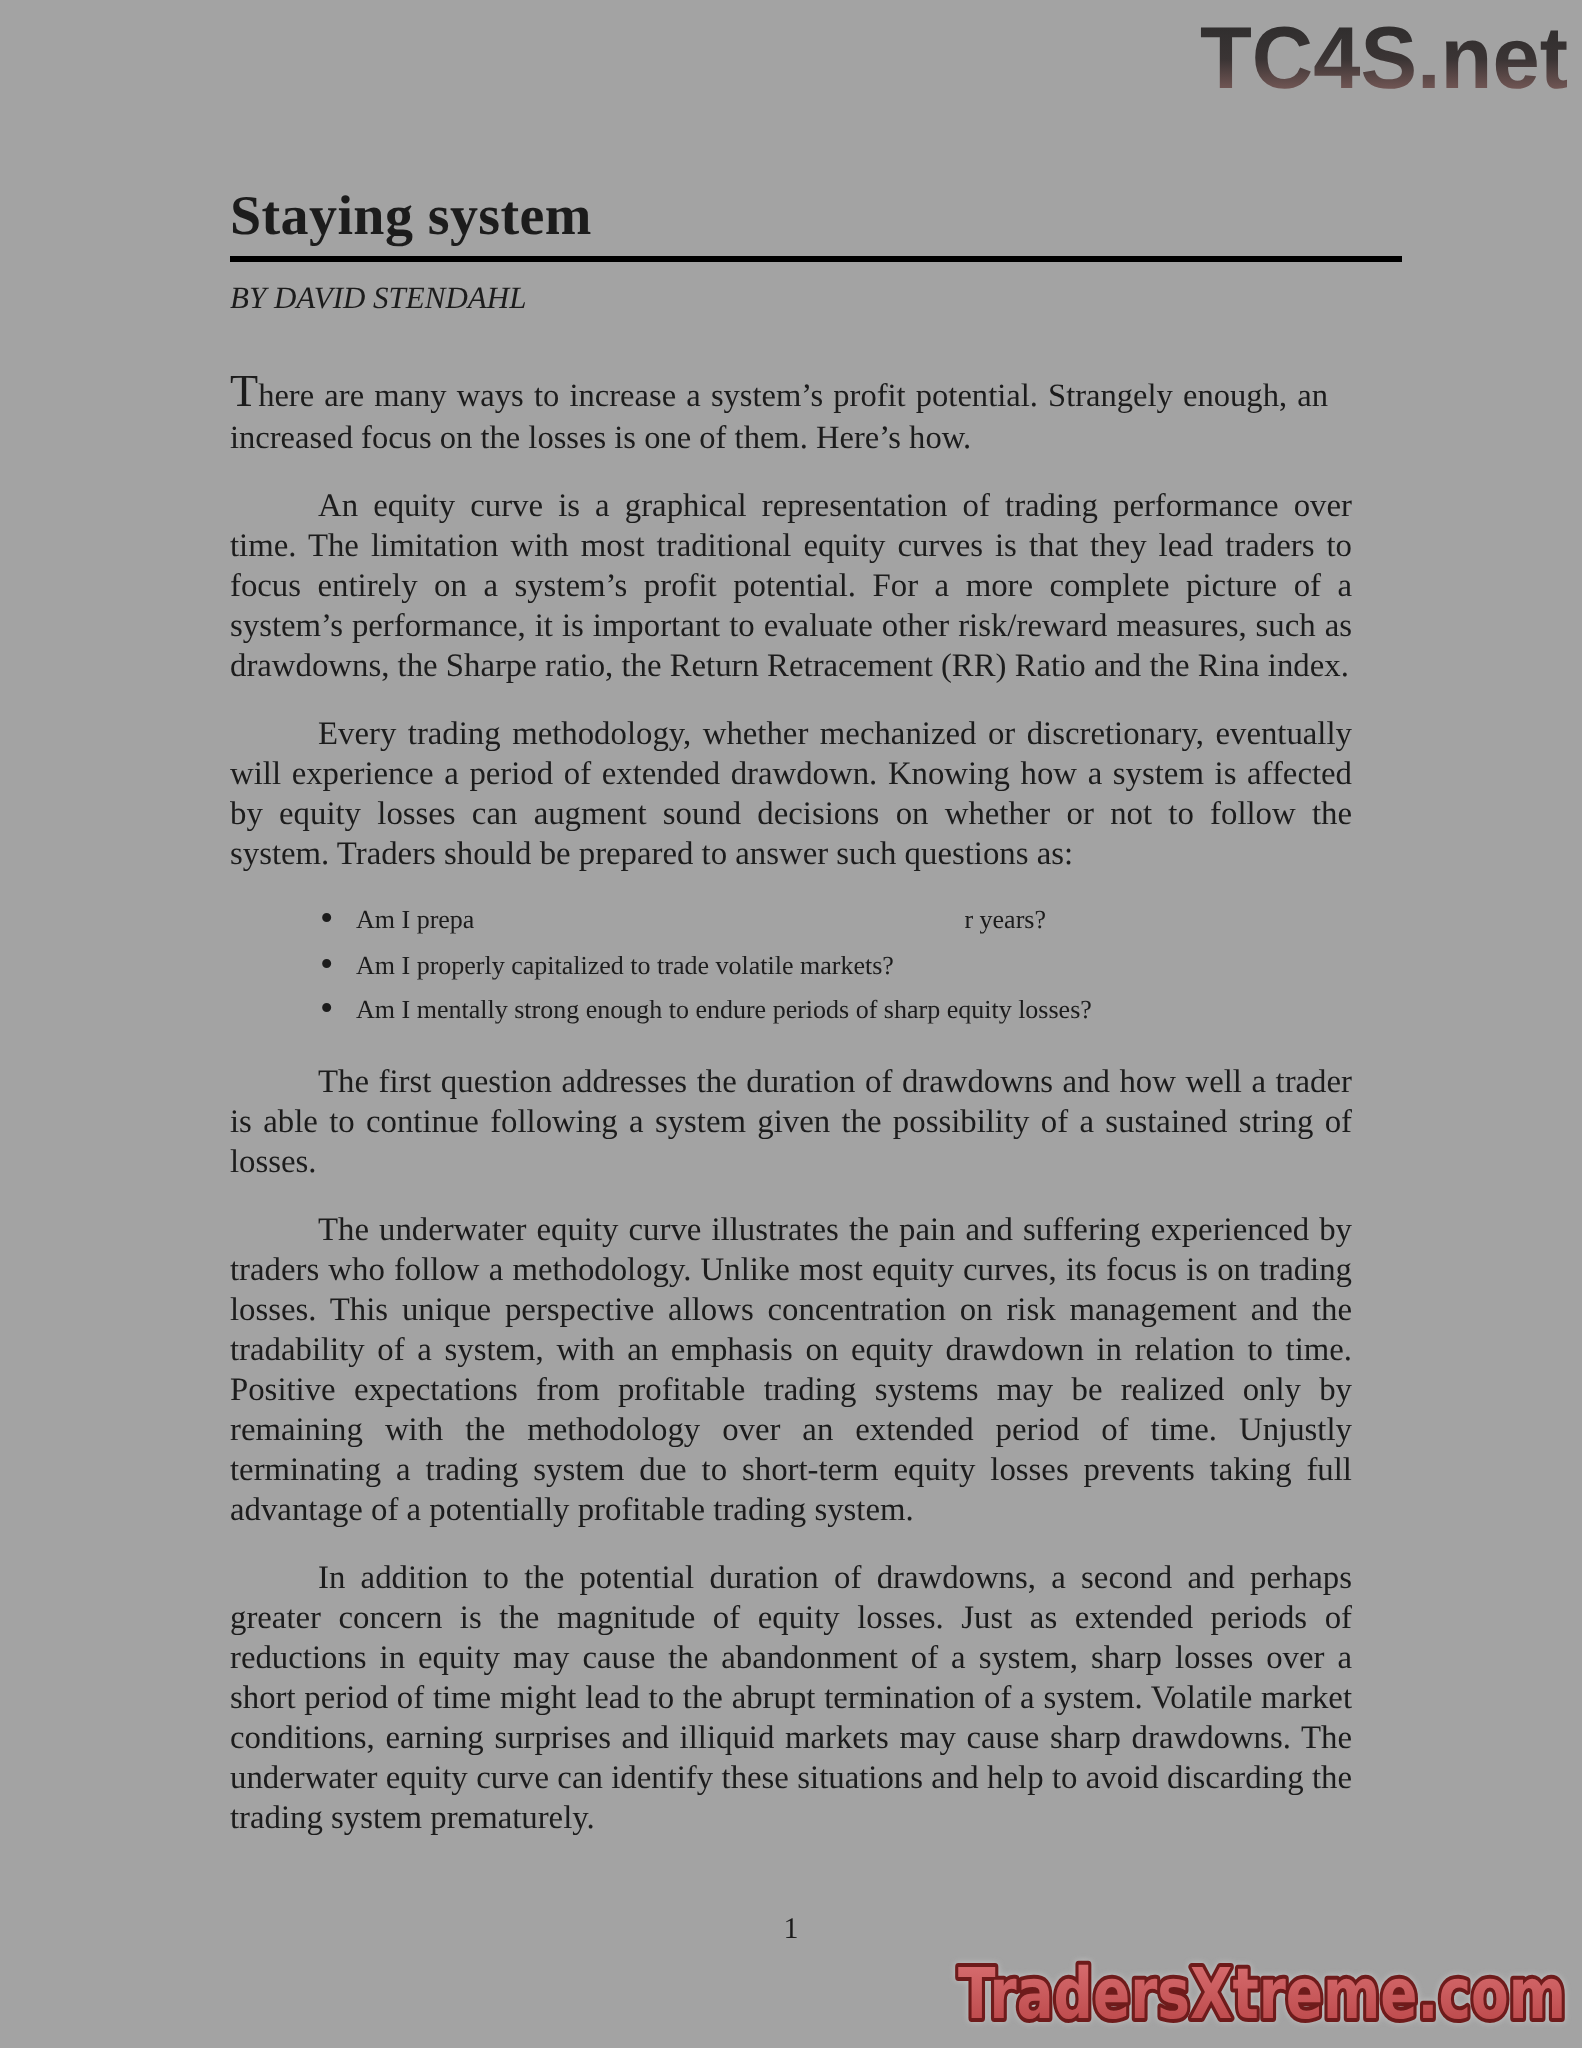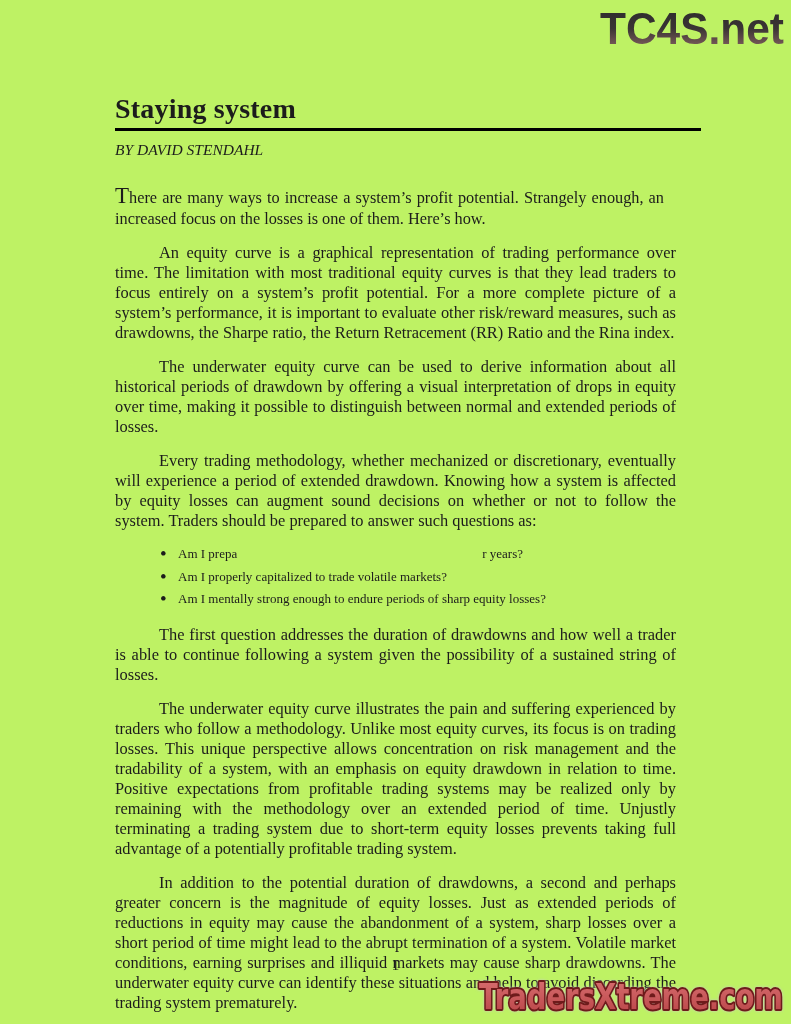--- a/index.html
+++ b/index.html
@@ -1,21 +1,21 @@
 <!DOCTYPE html>
 <html><head>
 <meta charset="utf-8">
 <style>
   html, body { margin:0; padding:0; }
   body { background:#888; }
   .sheet {
     position:relative;
     width:791px; height:1024px;
     margin:0 auto;
-    background:#bef264;
+    background:#a3a3a3;
     overflow:hidden;
     font-family:"Liberation Serif", serif;
     color:#1c1c1c;
   }
 
   
   .tc4s { position:absolute; top:5px; right:4px; }
 
   
   .content { position:absolute; left:115px; top:92px; width:561px; }
@@ -120,21 +120,20 @@
   <div class="content">
 
     <h1 class="title">Staying system</h1>
     <div class="title-rule"></div>
 
     <p class="byline">BY DAVID STENDAHL</p>
 
     <p class="intro"><span class="lead">T</span><span>here are many ways to increase a system’s profit potential.  Strangely enough, an increased focus on the losses is one of them.  Here’s how.</span></p>
 
     <p class="body">An equity curve is a graphical representation of trading performance over time.  The limitation with most traditional equity curves is that they lead traders to focus entirely on a system’s profit potential.  For a more complete picture of a system’s performance, it is important to evaluate other risk/reward measures, such as drawdowns, the Sharpe ratio, the Return Retracement (RR) Ratio and the Rina index.</p>
-    <p class="body">The underwater equity curve can be used to derive information about all historical periods of drawdown by offering a visual interpretation of drops in equity over time, making it possible to distinguish between normal and extended periods of losses.</p>
     <p class="body">Every trading methodology, whether mechanized or discretionary, eventually will experience a period of extended drawdown.  Knowing how a system is affected by equity losses can augment sound decisions on whether or not to follow the system.  Traders should be prepared to answer such questions as:</p>
 
     <ul class="questions">
       <li><span>Am I prepa</span><span class="wm-gap"></span><span>r years?</span></li>
       <li>Am I properly capitalized to trade volatile markets?</li>
       <li>Am I mentally strong enough to endure periods of sharp equity losses?</li>
     </ul>
 
     <p class="body">The first question addresses the duration of drawdowns and how well a trader is able to continue following a system given the possibility of a sustained string of losses.</p>
     <p class="body">The underwater equity curve illustrates the pain and suffering experienced by traders who follow a methodology.  Unlike most equity curves, its focus is on trading losses.  This unique perspective allows concentration on risk management and the tradability of a system, with an emphasis on equity drawdown in relation to time.  Positive expectations from profitable trading systems may be realized only by remaining with the methodology over an extended period of time.  Unjustly terminating a trading system due to short-term equity losses prevents taking full advantage of a potentially profitable trading system.</p>

